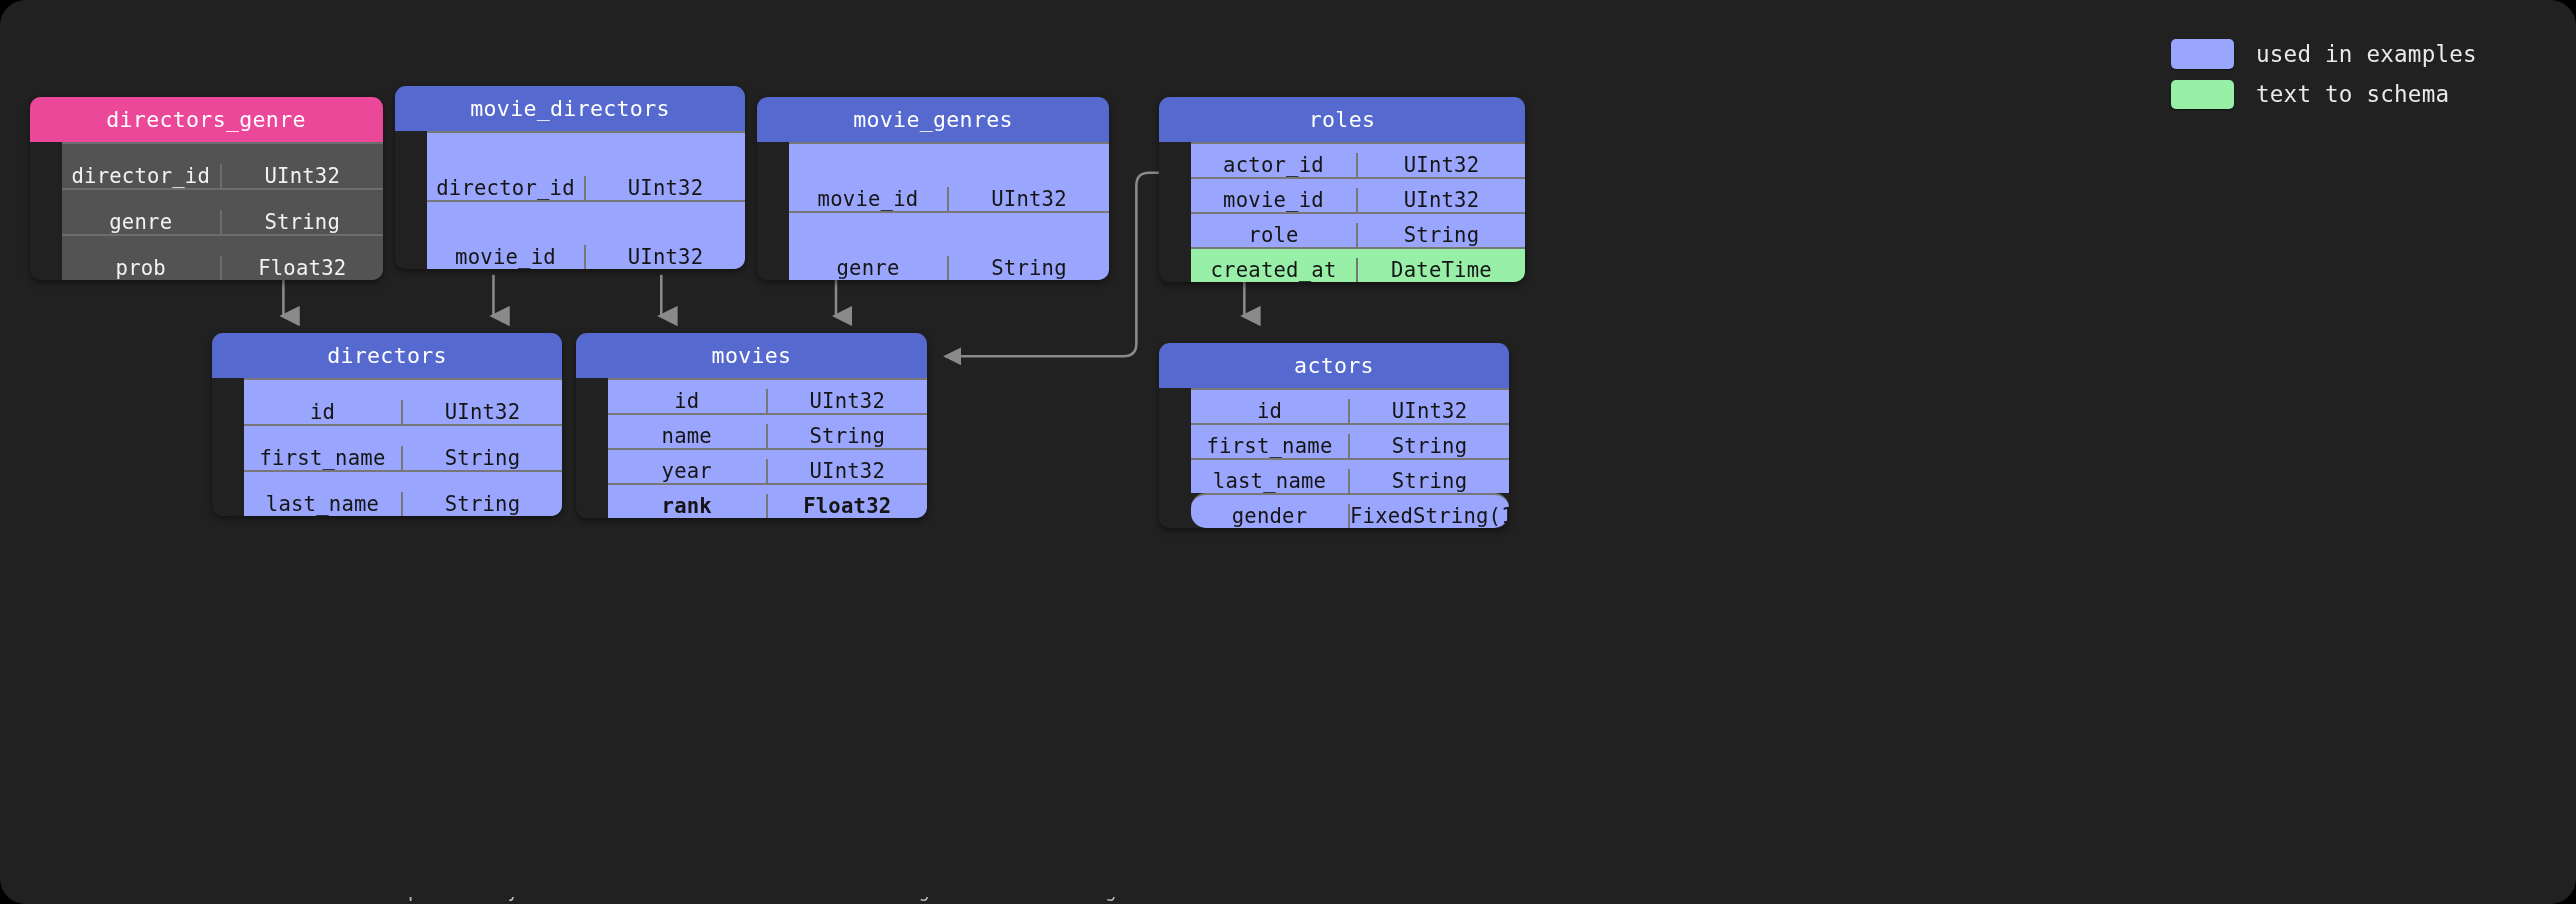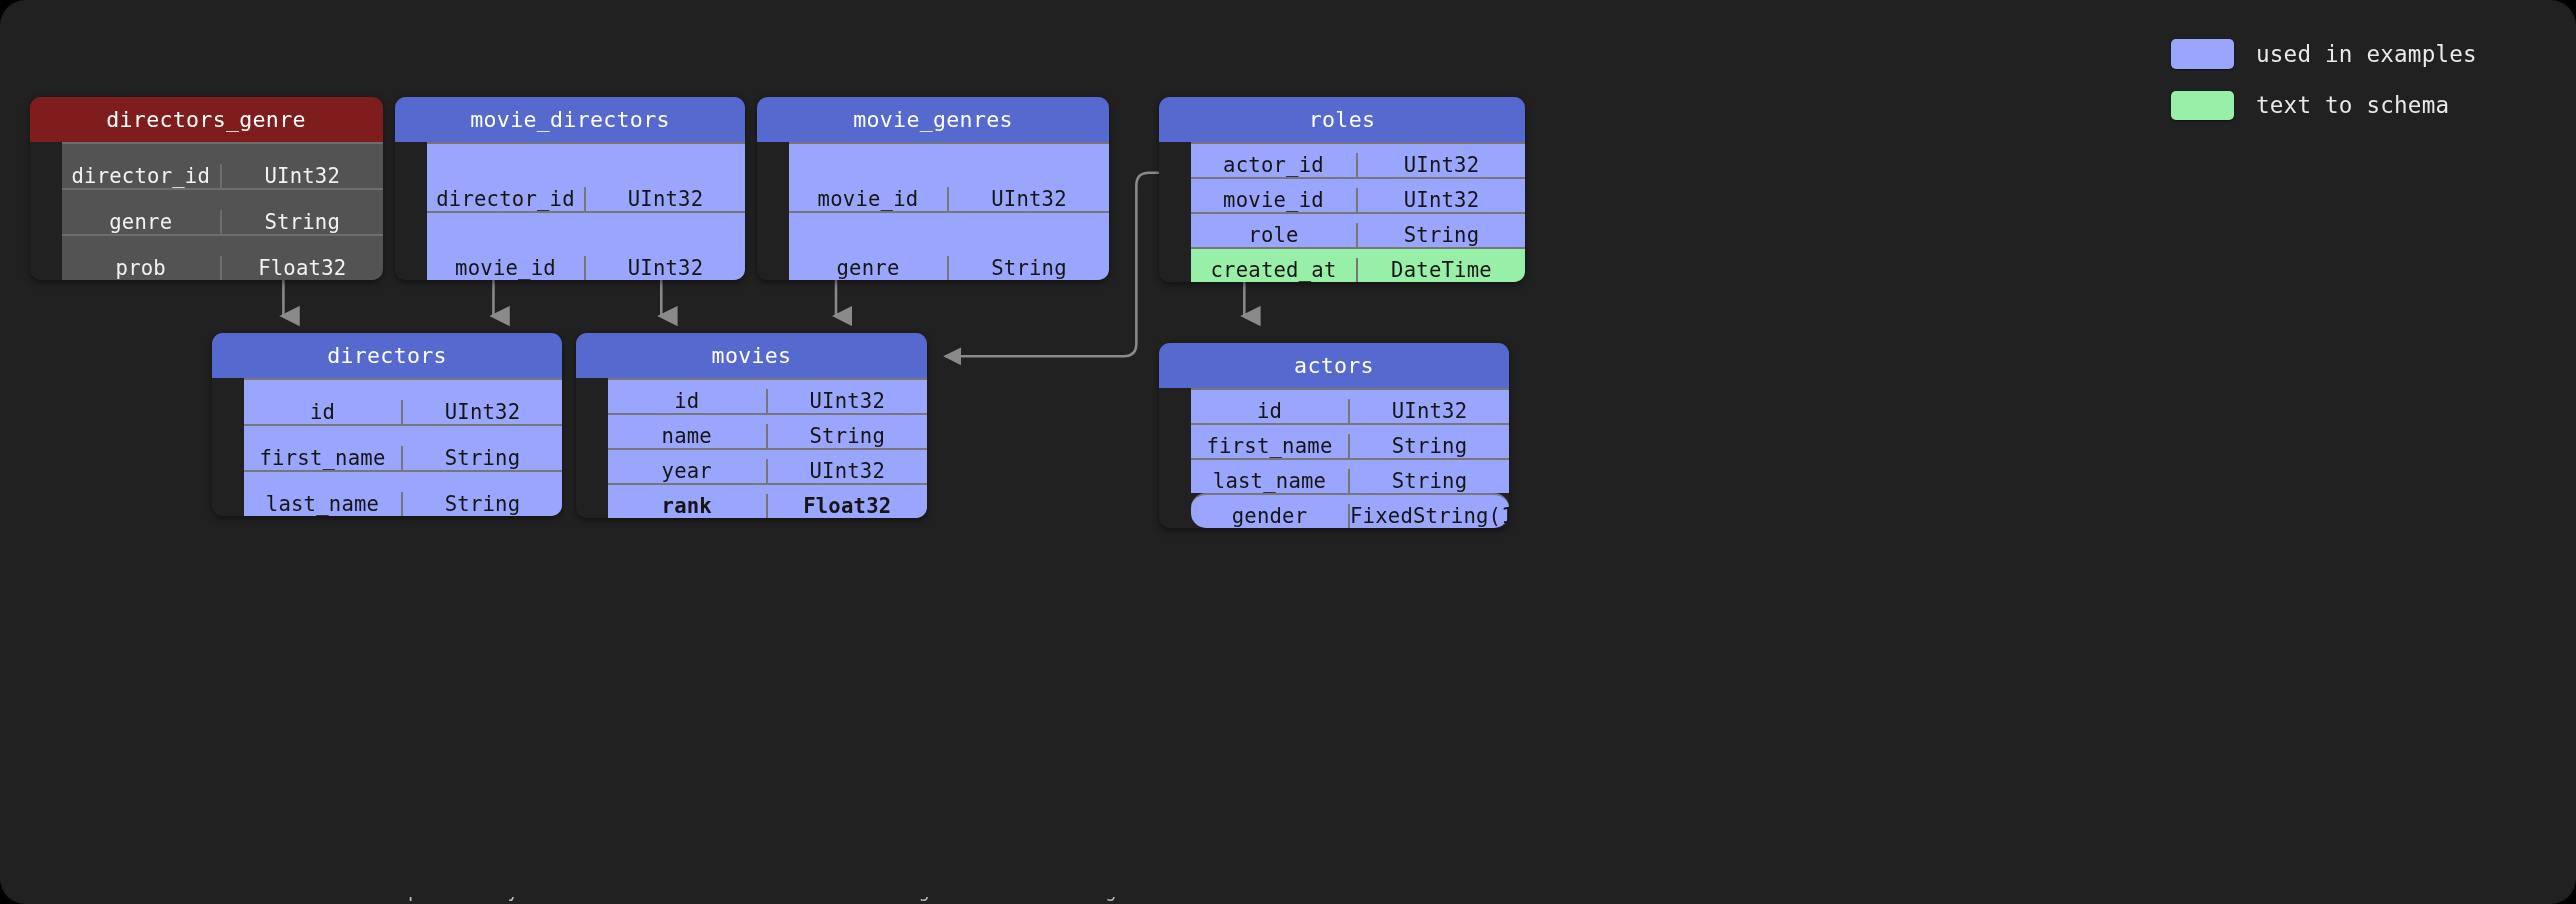--- a/index.html
+++ b/index.html
@@ -26,21 +26,21 @@
     pointer-events: none;
   }
 
   
   .legend {
     position: absolute;
     right: 92px;
     top: 39px;
     display: flex;
     flex-direction: column;
-    gap: 22px;
+    gap: 11px;
     z-index: 6;
   }
   .legend-row {
     display: flex;
     align-items: center;
     gap: 21.6px;
     justify-content: flex-end;
   }
   .legend-swatch {
     width: 63px;
@@ -91,21 +91,21 @@
   }
   .tbl-cell.name { flex: 0 0 50%; border-right: 2px solid #777777; }
   .tbl-cell.type { flex: 1 1 auto; }
 
   
   .tbl.blue .tbl-title { background: #5569ce; }
   .tbl.blue .tbl-row   { background: #9aa6fd; }
   .tbl.blue .tbl-row.added { background: #98f0a8; }
 
   
-  .tbl.grey .tbl-title { background: #7f1d1d; }
+  .tbl.grey .tbl-title { background: #ec4899; }
   .tbl.grey .tbl-row   { background: #535353; }
   .tbl.grey .tbl-cell  { color: #f2f2f2; }
   .tbl.grey .tbl-row   { border-top: 2px solid #6d6d6d; }
   .tbl.grey .tbl-cell.name { border-right: 2px solid #6d6d6d; }
 
   
   .cut-strip {
     position: absolute;
     left: 0;
     bottom: 0;
@@ -169,21 +169,21 @@
         </div>
         <div class="tbl-row" style="height: 44px;">
           <div class="tbl-cell name">genre</div>
           <div class="tbl-cell type">String</div>
         </div>
         <div class="tbl-row" style="height: 44px;">
           <div class="tbl-cell name">prob</div>
           <div class="tbl-cell type">Float32</div>
         </div>
       </div>
-      <div class="tbl blue" style="left: 395px; top: 97px; width: 350px;">
+      <div class="tbl blue" style="left: 395px; top: 86px; width: 350px;">
         <div class="tbl-title" style="height: 45px;">movie_directors</div>
         <div class="tbl-row" style="height: 67px;">
           <div class="tbl-cell name">director_id</div>
           <div class="tbl-cell type">UInt32</div>
         </div>
         <div class="tbl-row" style="height: 67px;">
           <div class="tbl-cell name">movie_id</div>
           <div class="tbl-cell type">UInt32</div>
         </div>
       </div>

